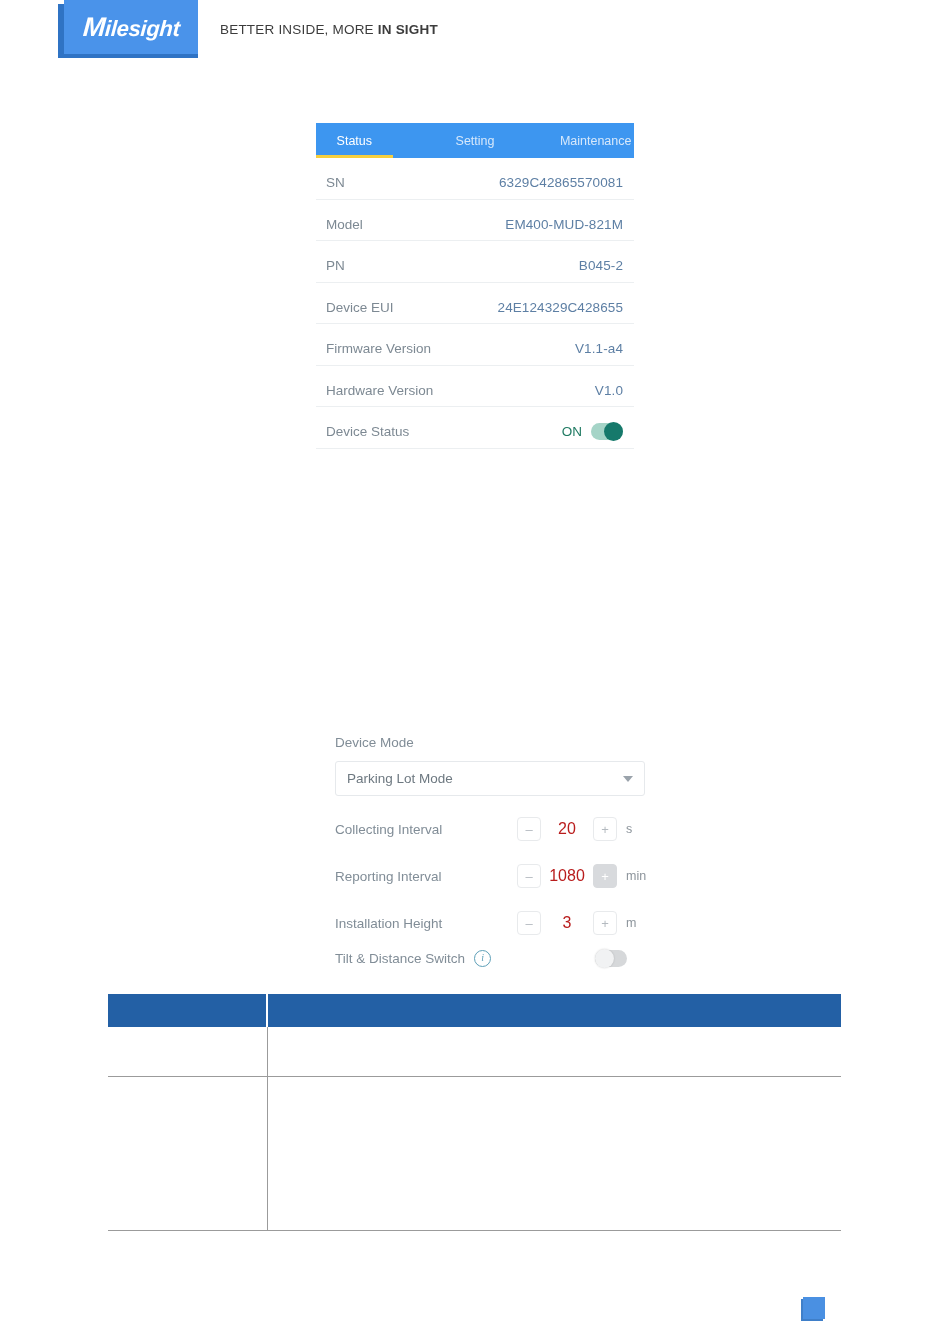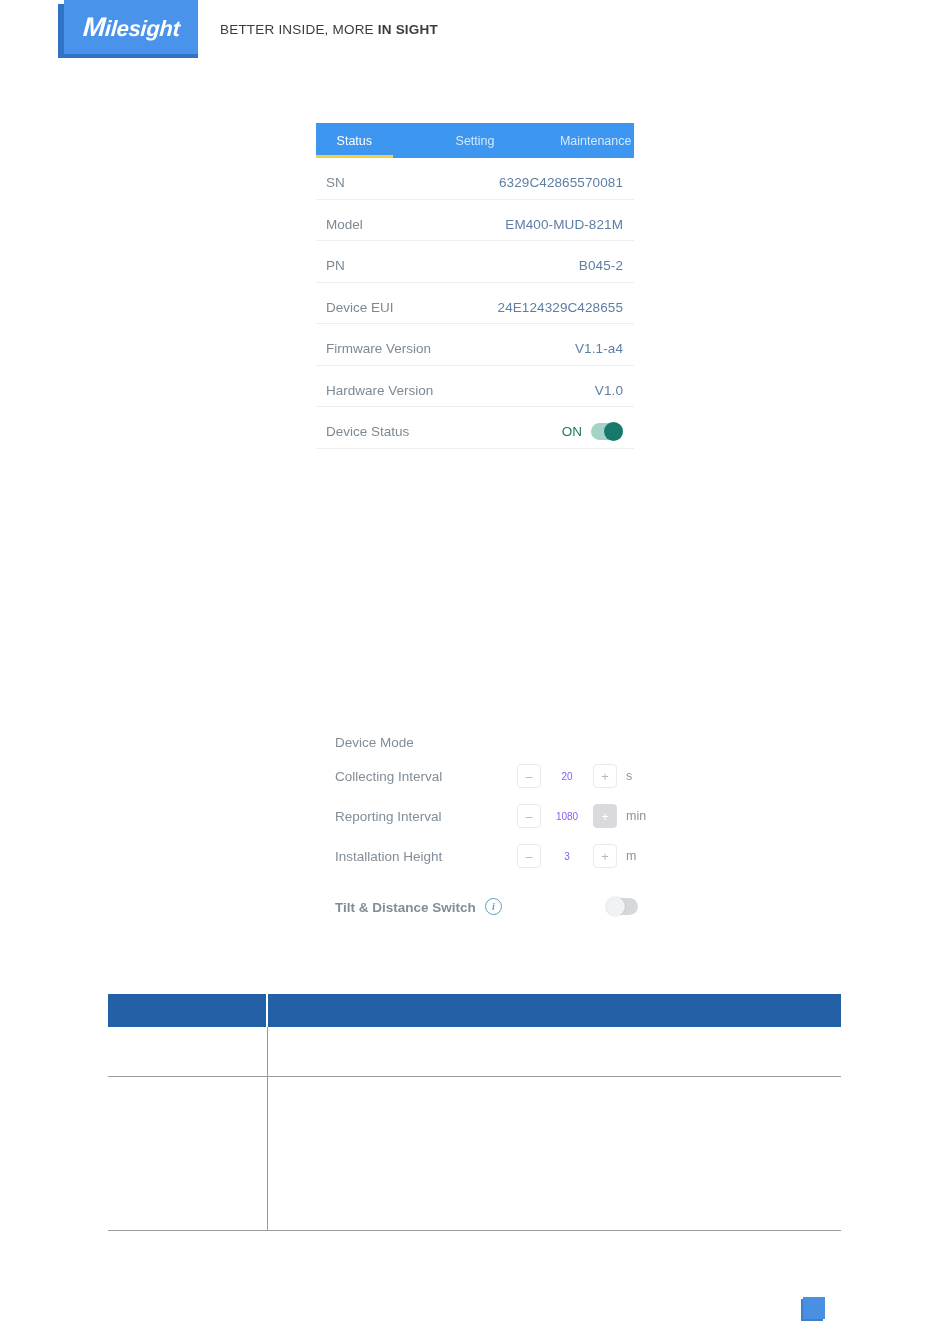--- a/index.html
+++ b/index.html
@@ -202,21 +202,21 @@
     width: 0;
     height: 0;
     border-left: 5px solid transparent;
     border-right: 5px solid transparent;
     border-top: 6px solid #9aa3ab;
   }
 
   .stepper-row {
     display: flex;
     align-items: center;
-    margin-top: 12px;
+    margin-top: 19px;
     height: 28px;
   }
   .stepper-label {
     font-size: 13.5px;
     color: #818d97;
     width: 182px;
     flex-shrink: 0;
     font-family: "Liberation Sans", sans-serif;
   }
   .stepper-ctrl {
@@ -240,37 +240,36 @@
     line-height: 1;
   }
   .step-btn.pressed {
     background: #d8dadd;
     border-color: #d8dadd;
     color: #ffffff;
   }
   .step-value {
     width: 52px;
     text-align: center;
-    font-size: 10px;
-    color: #8b5cf6;
+    font-size: 16px;
+    color: #b91c1c;
     font-family: "Liberation Sans", sans-serif;
   }
   .step-unit {
     font-size: 12.5px;
     color: #8d959c;
     margin-left: 9px;
     font-family: "Liberation Sans", sans-serif;
   }
 
   .switch-row {
     display: flex;
-    align-items: flex-end;
-    margin-top: 21px;
+    align-items: center;
+    margin-top: 9px;
     height: 24px;
-    font-weight: bold;
   }
   .switch-label {
     font-size: 13.5px;
     color: #818d97;
     font-family: "Liberation Sans", sans-serif;
   }
   .info-icon {
     width: 15px;
     height: 15px;
     border-radius: 50%;
@@ -430,20 +429,24 @@
       </span>
     </div>
 
   </div>
 </div>
 
 <div class="settings-panel">
 
   <div class="field-label-top">Device Mode</div>
 
+  <div class="select-box">
+    <span class="select-value">Parking Lot Mode</span>
+    <span class="caret"></span>
+  </div>
 
   <div class="stepper-row">
     <span class="stepper-label">Collecting Interval</span>
     <span class="stepper-ctrl">
       <span class="step-btn">–</span>
       <span class="step-value">20</span>
       <span class="step-btn">+</span>
     </span>
     <span class="step-unit">s</span>
   </div>

